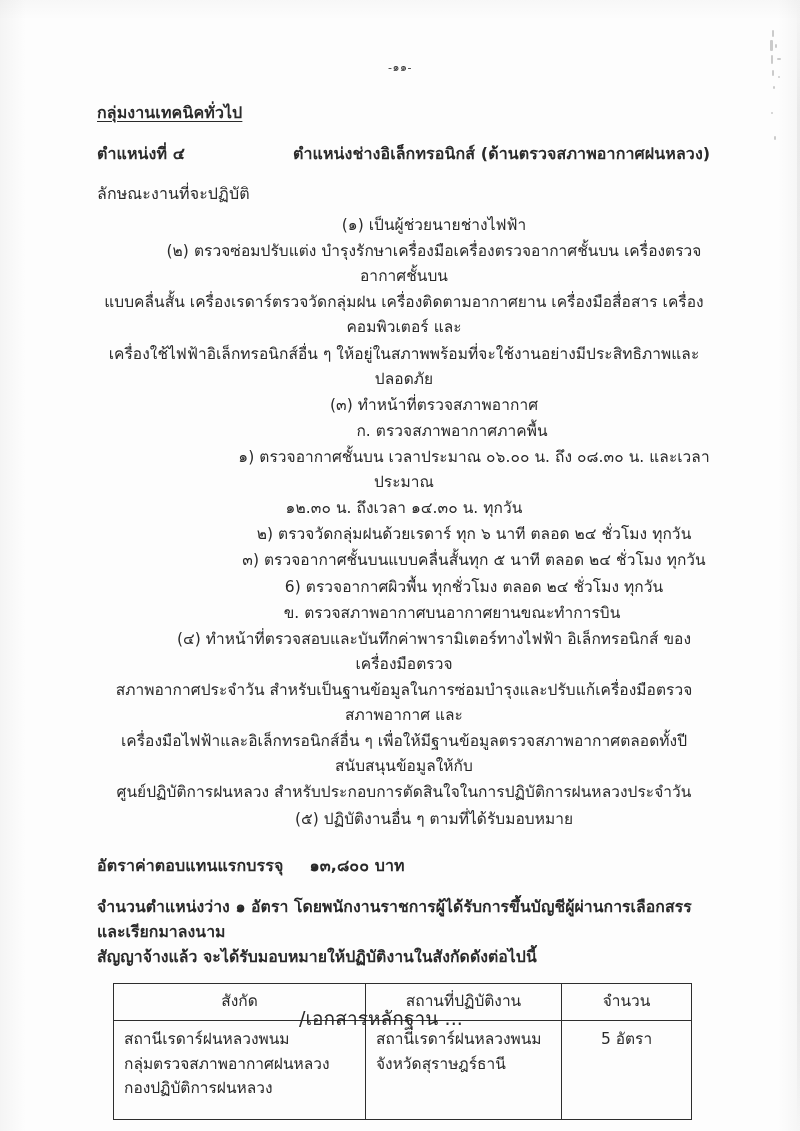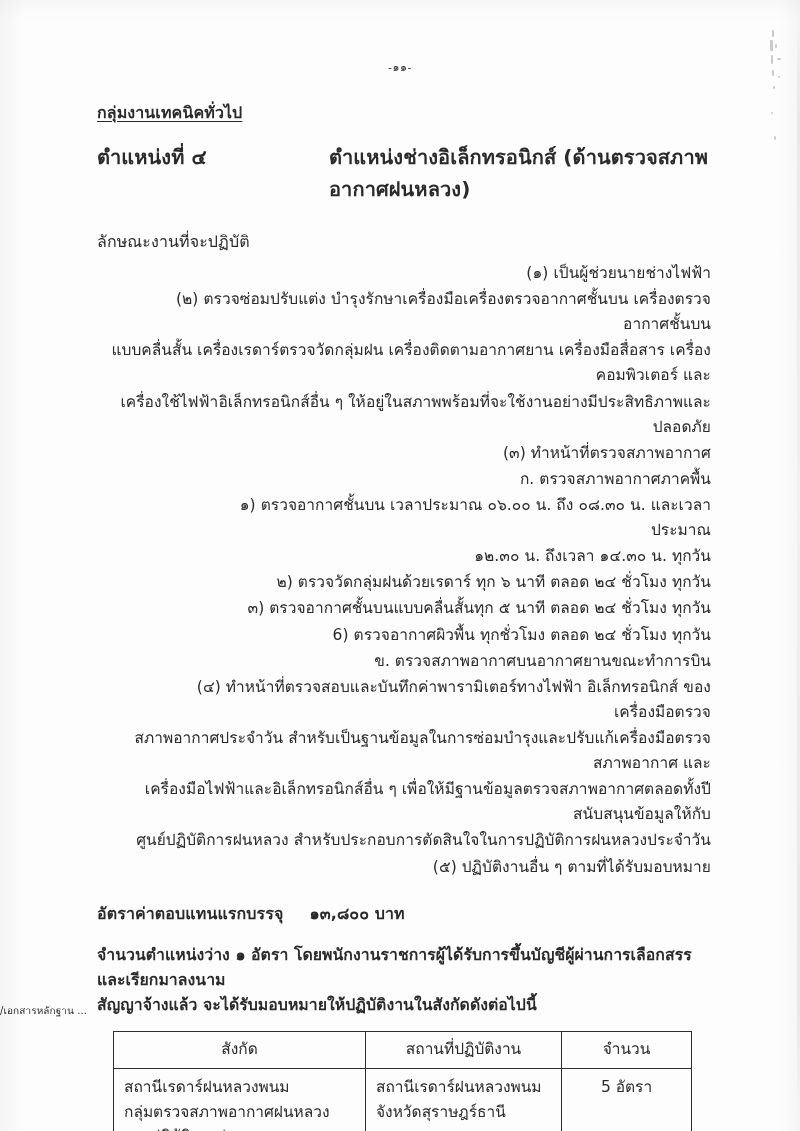--- a/index.html
+++ b/index.html
@@ -79,41 +79,40 @@
     font-size: 16px;
     font-weight: 600;
     text-decoration: underline;
     text-underline-offset: 3px;
     margin: 0 0 16px 0;
     letter-spacing: 0.1px;
   }
 
   .pos-line {
     display: flex;
-    margin: 0 0 24px 0;
-    font-size: 20px;
-    letter-spacing: 0.1px;
-    gap: 36px;
+    margin: 0 0 15px 0;
+    font-size: 16px;
+    letter-spacing: 0.1px;
   }
   .pos-line .pos-no { width: 196px; flex: none; font-weight: 600; }
   .pos-line .pos-title { font-weight: 700; }
 
   .sec-heading {
     font-size: 16px;
     margin: 0 0 7px 0;
     letter-spacing: 0.1px;
   }
 
   
   .item {
     font-size: 15.5px;
     line-height: 1.62;
     margin: 0 0 1px 0;
     letter-spacing: 0.05px;
-    text-align: right;
+    text-align: center;
   }
   .item.indent-1 { text-indent: 60px; }
   .item.indent-2 { text-indent: 96px; }
   .item.indent-3 { text-indent: 140px; }
   .item.hang { text-indent: 60px; }
   .item.flush { text-indent: 0; }
   .spacer-md { height: 16px; }
   .spacer-lg { height: 20px; }
 
   .pay-line {
@@ -160,24 +159,24 @@
     text-align: center;
     height: 86px;
   }
   .cell-line { display: block; white-space: nowrap; }
 
   .footer-note {
     position: absolute;
     left: 0;
     top: 1003px;
     width: 800px;
-    text-align: left;
+    text-align: center;
     padding-right: 38px;
     box-sizing: border-box;
-    font-size: 10px;
+    font-size: 19px;
     letter-spacing: 0.1px;
   }
 </style>
 </head>
 <body>
 
 <div class="page">
 
   <div class="scan-edge-line"></div>
   <div class="scan-speckle">

